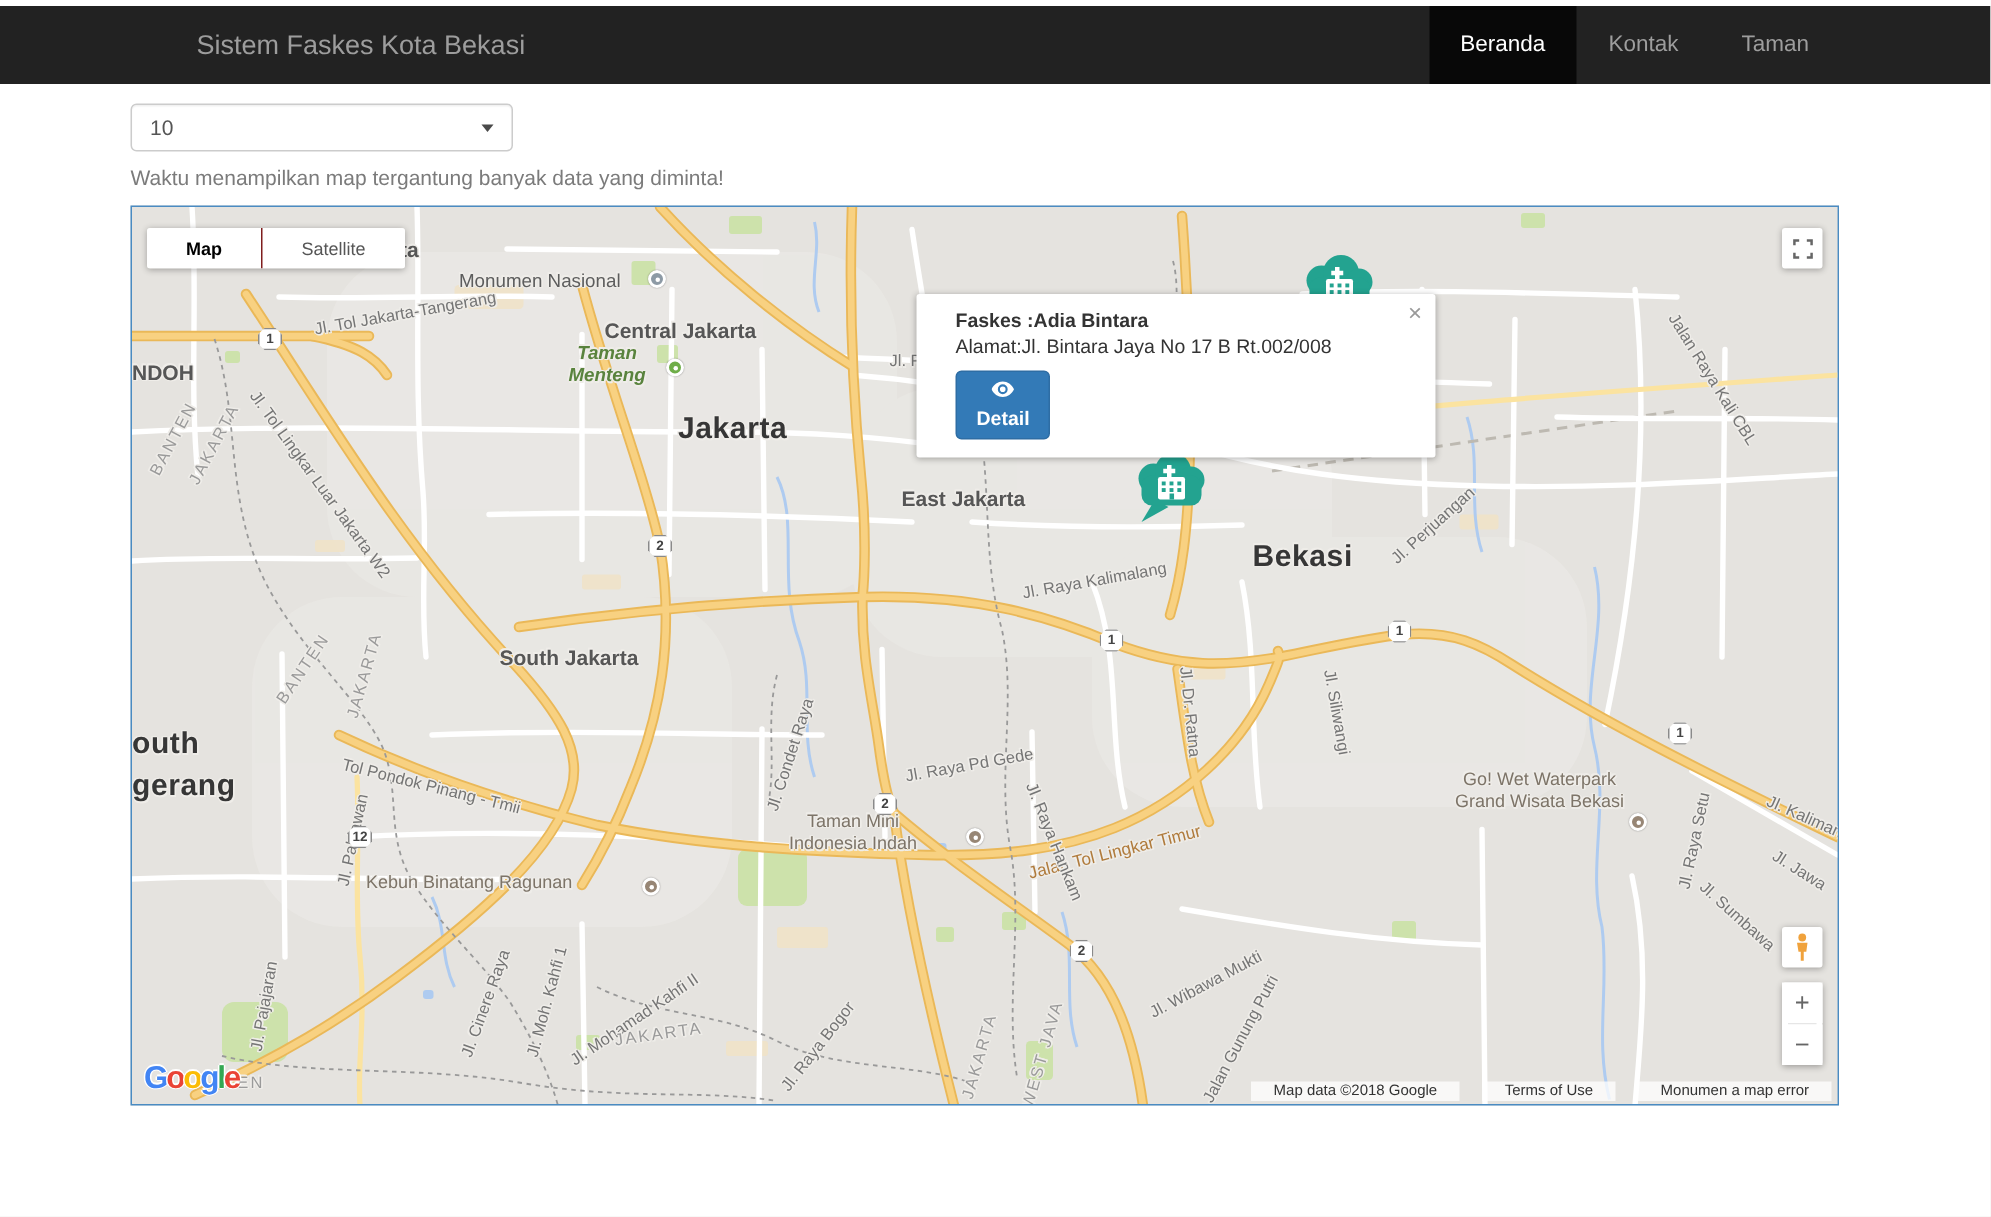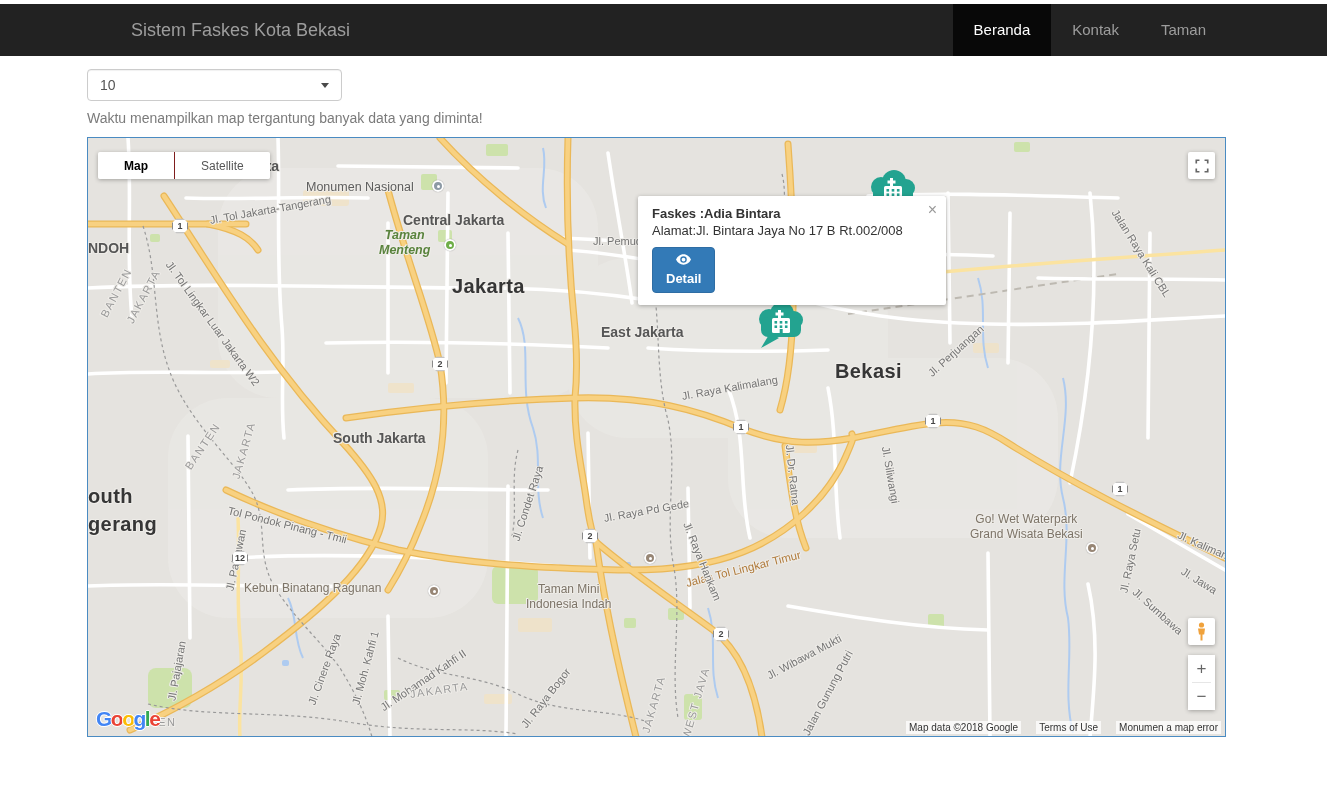--- a/index.html
+++ b/index.html
@@ -43,22 +43,22 @@
   .poi-icon { position:absolute; width:12px; height:12px; border-radius:50%;
     border:2px solid #fff; box-shadow:0 0 1px rgba(0,0,0,.45); }
   .poi-icon i { position:absolute; left:2.5px; top:2.5px; width:3px; height:3px; background:#fff; border-radius:50%; }
   .shield { position:absolute; transform:translate(-50%,-50%); background:#fff; color:#444;
     font-size:9px; font-weight:bold; width:16px; height:15px; line-height:13px; text-align:center;
     border:1px solid #8a8a8a;
     clip-path:polygon(28% 0,72% 0,100% 30%,100% 70%,72% 100%,28% 100%,0 70%,0 30%); }
   .marker { position:absolute; width:52px; height:50px; transform:translate(-26px,-22px);
     z-index:40; cursor:pointer; }
   
-  .infowindow { position:absolute; left:550px; top:58px; width:308px; z-index:60;
-    background:#fff; border-radius:2px; box-shadow:0 1px 4px rgba(0,0,0,.3); padding:10px 14px 12px; }
+  .infowindow { position:absolute; left:523px; top:58px; width:346px; z-index:60;
+    background:#fff; border-radius:2px; box-shadow:0 1px 4px rgba(0,0,0,.3); padding:10px 26px 12px; }
   .iw-title { font-size:13px; font-weight:bold; color:#333; }
   .iw-address { font-size:13px; color:#333; margin-top:2px; }
   .iw-close { position:absolute; right:9px; top:6px; color:#999; font-size:16px; line-height:16px; cursor:pointer; }
   .btn-detail { margin-top:9px; display:inline-flex; align-items:center; gap:6px;
     background:#337ab7; border:1px solid #2e6da4; color:#fff; font-weight:bold; font-size:13px;
     padding:6px 13px; border-radius:4px; cursor:pointer; font-family:inherit;flex-direction:column; }
   .iw-tail { position:absolute; left:682px; top:138px; z-index:59; width:0; height:0;
     border-left:13px solid transparent; border-right:13px solid transparent; border-top:21px solid #fff;
     filter:drop-shadow(0 2px 1px rgba(0,0,0,.25)); }
   
@@ -74,21 +74,21 @@
   .pegman { right:10px; top:480px; width:27px; height:27px; }
   .zoomctl { right:10px; top:517px; width:27px; height:55px; flex-direction:column; padding:0; }
   .zoomctl button { width:27px; height:27px; background:#fff; border:none; color:#666;
     font-size:17px; line-height:25px; cursor:pointer; font-family:inherit; }
   .zoomctl .sep { width:19px; height:1px; background:#e6e6e6; }
   .glogo { position:absolute; left:8px; bottom:5px; z-index:80; font-size:21px; font-weight:bold;
     letter-spacing:-1.5px; cursor:pointer;
     text-shadow:0 1px 0 #fff,1px 0 0 #fff,-1px 0 0 #fff,0 -1px 0 #fff; }
   .attrib { position:absolute; right:4px; bottom:2px; z-index:80; display:flex; gap:15px;
     font-size:10px; color:#333; }
-  .attrib span { background:rgba(255,255,255,.75); padding:1px 3px;text-align:right; }
+  .attrib span { background:rgba(255,255,255,.75); padding:1px 15px;text-align:right; }
   .attrib .link { cursor:pointer; }
 </style>
 </head>
 <body>
 
 <div class="topstrip"></div>
 
 <nav class="navbar">
   <div class="nav-inner">
     <a class="brand">Sistem Faskes Kota Bekasi</a>
@@ -239,21 +239,21 @@
         <div class="lbl district" style="left: 315px; top: 74px;">Central Jakarta</div>
         <div class="lbl park" style="left: 291px; top: 90px;">Taman
 Menteng</div>
         <div class="lbl city" style="left: 364px; top: 136px;">Jakarta</div>
         <div class="lbl district" style="left: 513px; top: 186px;">East Jakarta</div>
         <div class="lbl city" style="left: 747px; top: 221px;">Bekasi</div>
         <div class="lbl district" style="left: 245px; top: 292px;">South Jakarta</div>
         <div class="lbl district" style="left: 0px; top: 102px;">NDOH</div>
         <div class="lbl city" style="left: 0px; top: 346px;">outh</div>
         <div class="lbl city" style="left: 0px; top: 374px;">gerang</div>
-        <div class="lbl poi" style="left: 438px; top: 402px; margin-top: 42px;">Taman Mini
+        <div class="lbl poi" style="left: 438px; top: 402px;">Taman Mini
 Indonesia Indah</div>
         <div class="lbl poi" style="left: 156px; top: 443px;">Kebun Binatang Ragunan</div>
         <div class="lbl poi" style="left: 882px; top: 374px;">Go! Wet Waterpark
 Grand Wisata Bekasi</div>
         <div class="lbl road" style="left: 122px; top: 76px; transform: rotate(-10deg);">Jl. Tol Jakarta-Tangerang</div>
         <div class="lbl road" style="left: 80px; top: 118px; transform: rotate(54deg);">Jl. Tol Lingkar Luar Jakarta W2</div>
         <div class="lbl road" style="left: 140px; top: 366px; transform: rotate(14deg);">Tol Pondok Pinang - Tmii</div>
         <div class="lbl road" style="left: 594px; top: 252px; transform: rotate(-10deg);">Jl. Raya Kalimalang</div>
         <div class="lbl road" style="left: 570px; top: 155px; transform: rotate(-6deg);">Jl. I Gusti Ngurah Rai</div>
         <div class="lbl road" style="left: 505px; top: 97px;">Jl. Pemud</div>

